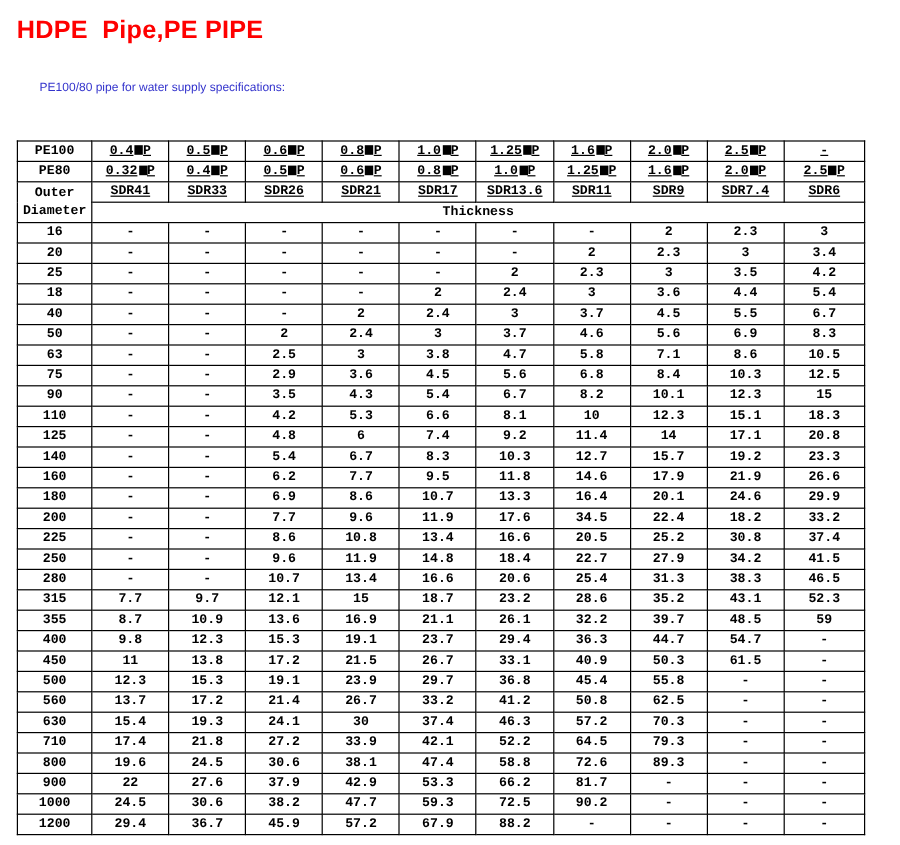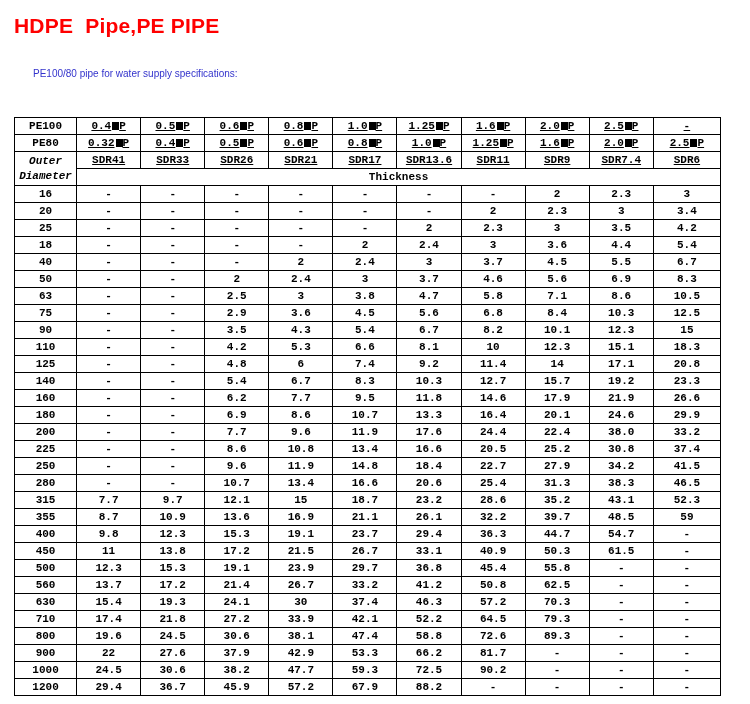--- a/index.html
+++ b/index.html
@@ -86,21 +86,20 @@
     text-align: left;
     padding-left: 4px;
     text-decoration: underline;
   }
 
   td.od-cell {
     text-align: left;
     padding-left: 4px;
     vertical-align: middle;
     line-height: 16px;
-    font-style: italic;
   }
 
   td.thick-cell {
     text-align: center;
     vertical-align: bottom;
     padding-bottom: 1px;
   }
   .mp-block {
     display: inline-block;
     width: 7px;
@@ -367,23 +366,23 @@
             <td>29.9</td>
           </tr>
           <tr>
             <td>200</td>
             <td>-</td>
             <td>-</td>
             <td>7.7</td>
             <td>9.6</td>
             <td>11.9</td>
             <td>17.6</td>
-            <td>24.4</td>
+            <td>34.5</td>
             <td>22.4</td>
-            <td>38.0</td>
+            <td>18.2</td>
             <td>33.2</td>
           </tr>
           <tr>
             <td>225</td>
             <td>-</td>
             <td>-</td>
             <td>8.6</td>
             <td>10.8</td>
             <td>13.4</td>
             <td>16.6</td>

